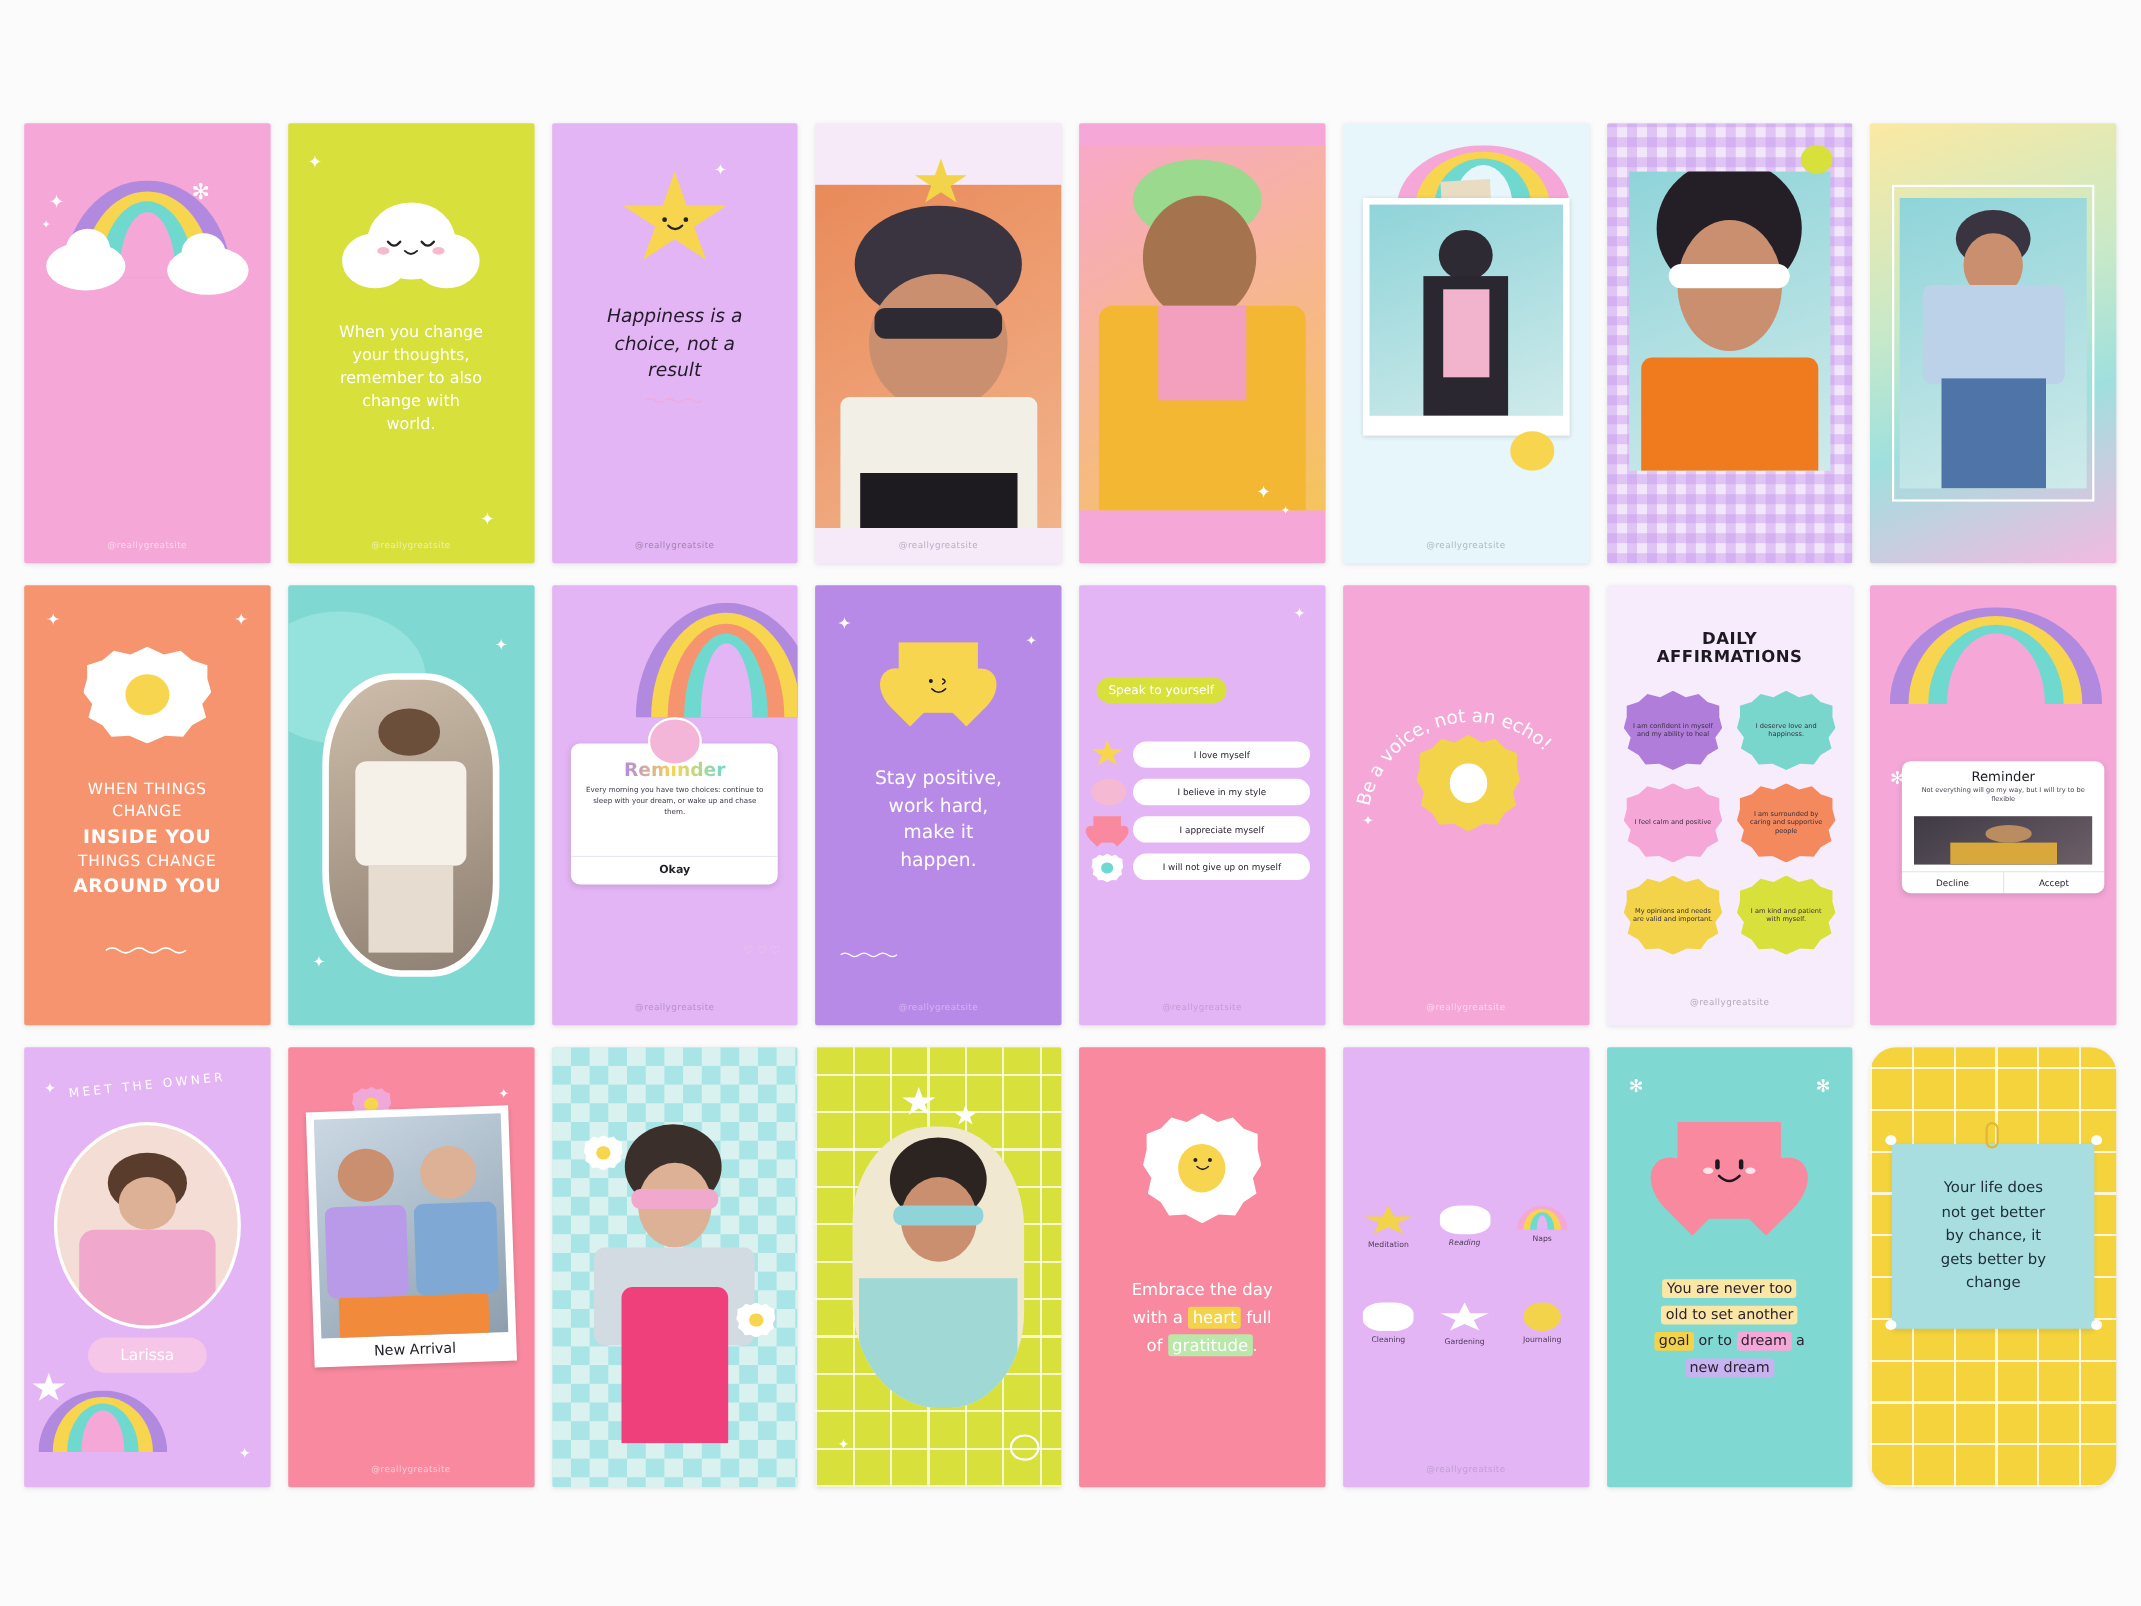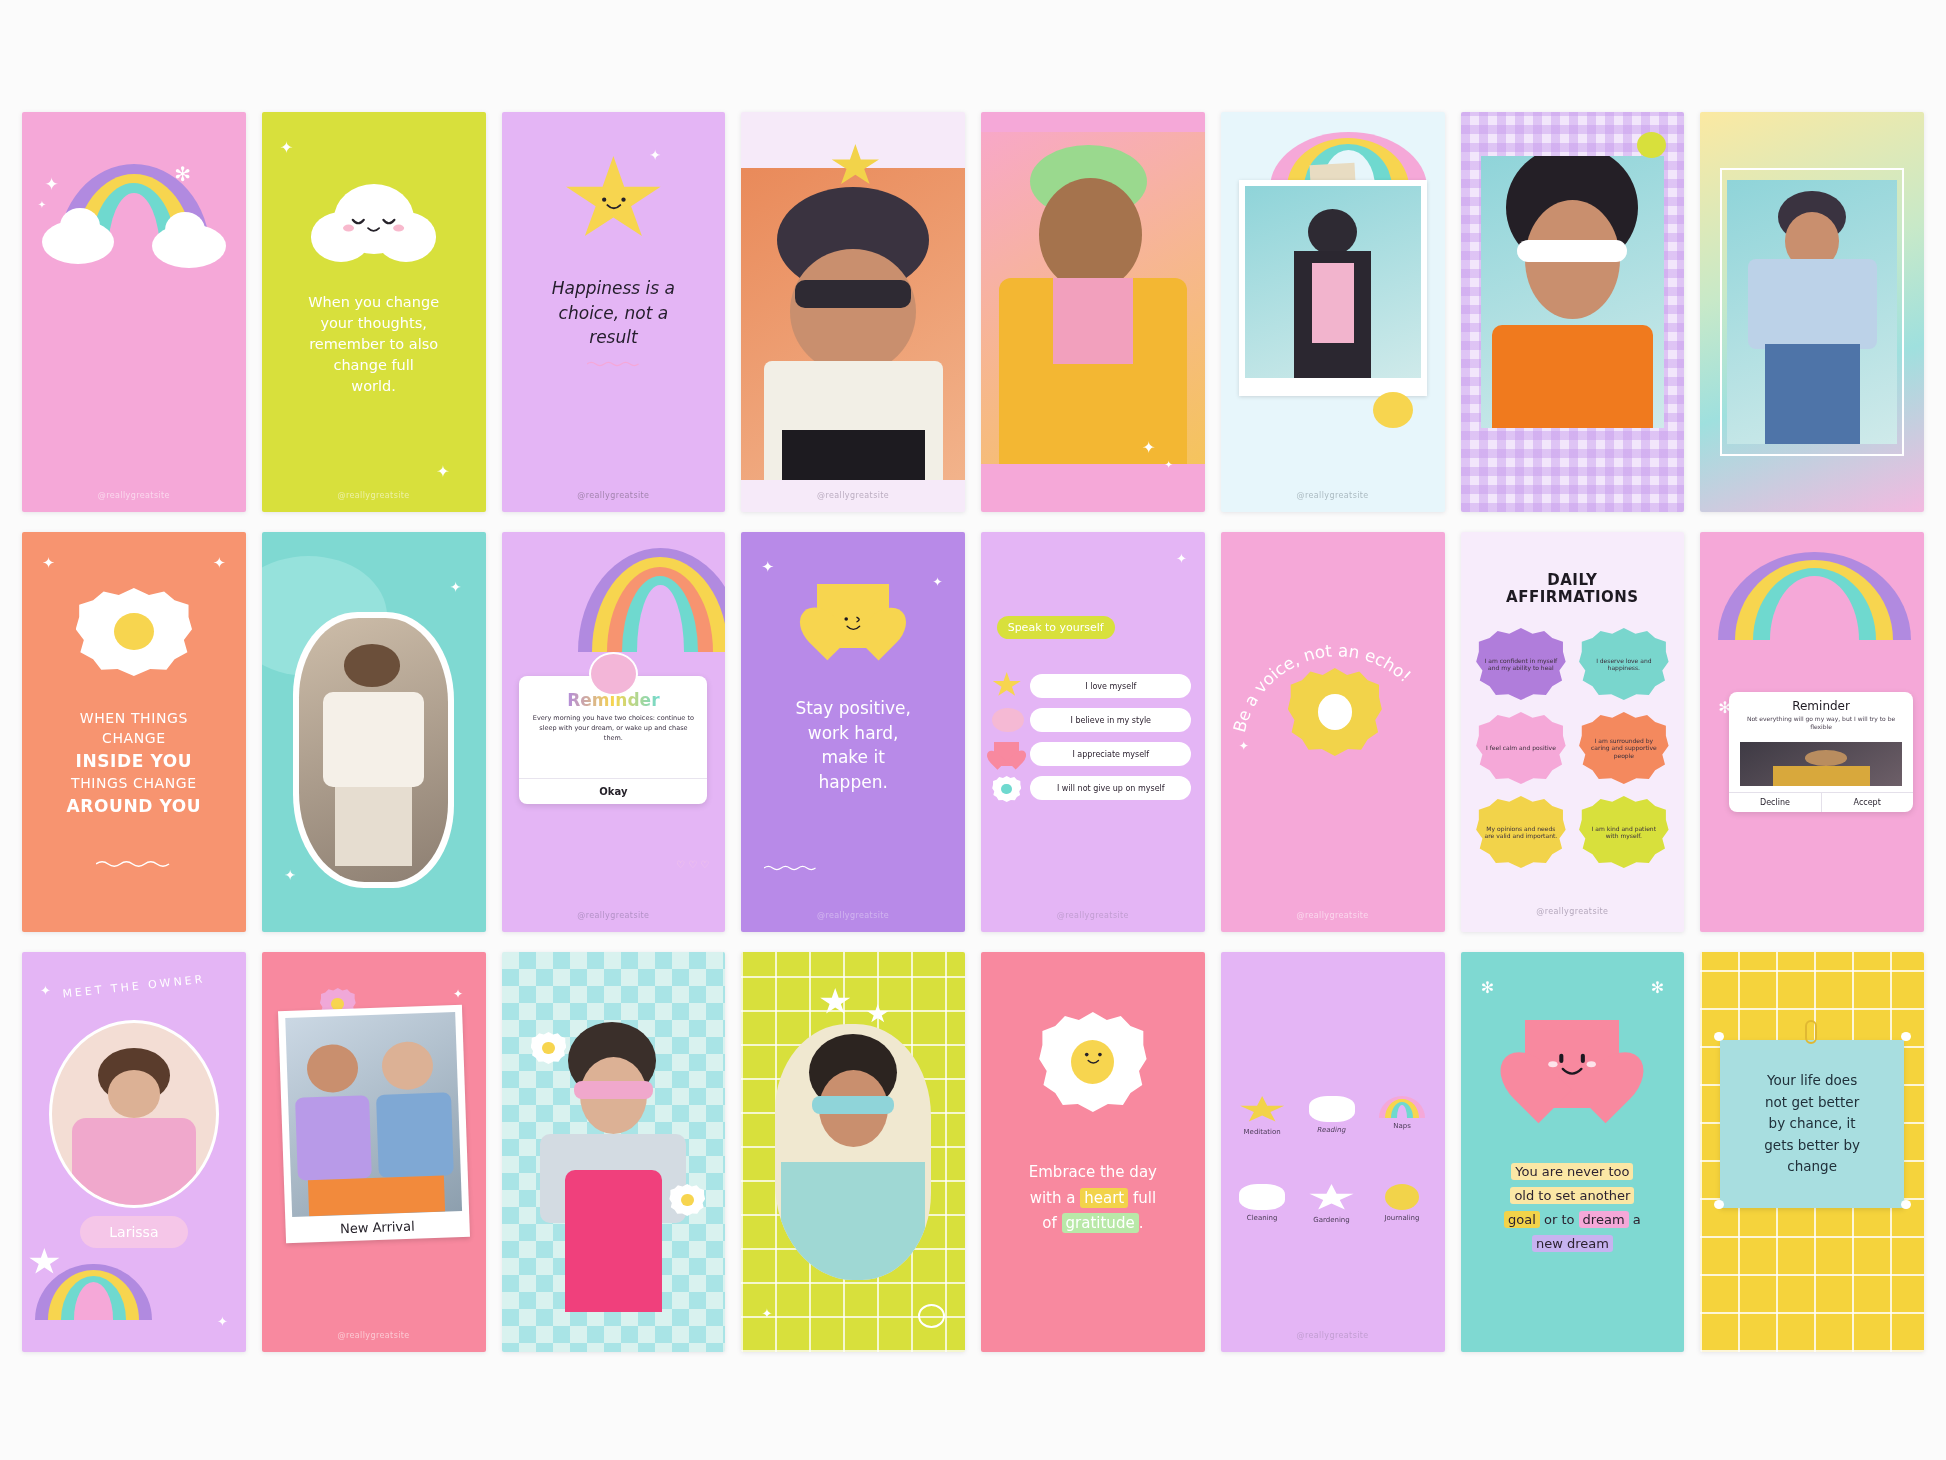--- a/index.html
+++ b/index.html
@@ -145,21 +145,21 @@
         <path d="M64 14 q8 10 16 0" stroke="#26222a" stroke-width="3" fill="none" stroke-linecap="round"></path>
         <path d="M42 26 q8 8 16 0" stroke="#26222a" stroke-width="2.5" fill="none" stroke-linecap="round"></path>
         <ellipse cx="14" cy="26" rx="8" ry="5" fill="#f8b9cd"></ellipse>
         <ellipse cx="86" cy="26" rx="8" ry="5" fill="#f8b9cd"></ellipse>
       </svg>
     </div>
     <div class="quote" style="top:45%;color:#fff;font-size:14.5px;">
       <div>When you change</div>
       <div>your thoughts,</div>
       <div>remember to also</div>
-      <div>change full</div>
+      <div>change with</div>
       <div>world.</div>
     </div>
     <div class="handle" style="color:#fff;">@reallygreatsite</div>
   </div>
 
   <div class="card" style="background:#e4b5f5;">
     <div class="starshape" style="left:28%;top:11%;width:44%;height:22%;background:#f7d54f;"></div>
     <svg viewBox="0 0 100 40" style="position:absolute;left:38%;top:19%;width:24%;height:8%;">
       <circle cx="32" cy="12" r="4" fill="#26222a"></circle>
       <circle cx="68" cy="12" r="4" fill="#26222a"></circle>
@@ -574,21 +574,21 @@
       <div><span class="hl" style="background:#fbe7a5;">You are never too</span></div>
       <div><span class="hl" style="background:#fbe7a5;">old to set another</span></div>
       <div><span class="hl" style="background:#f2d34a;">goal</span><span> or to </span><span class="hl" style="background:#f5a8d8;">dream</span><span> a</span></div>
       <div><span class="hl" style="background:#c7b3f0;">new dream</span></div>
     </div>
   </div>
 
   <div class="card" style="background:
         repeating-linear-gradient(0deg,rgba(255,255,255,.8) 0 2px,transparent 2px 38px),
         repeating-linear-gradient(90deg,rgba(255,255,255,.8) 0 2px,transparent 2px 38px),
-        #f5d33c;">
+        #f5d33c; border-radius: 24px;">
     <div style="position:absolute;left:9%;top:22%;right:9%;height:42%;background:#a8dee0;
                 display:flex;align-items:center;justify-content:center;box-shadow:0 2px 5px rgba(0,0,0,.1);">
       <div style="text-align:center;color:#20303a;font-size:13.5px;line-height:1.6;">
         <div>Your life does</div>
         <div>not get better</div>
         <div>by chance, it</div>
         <div>gets better by</div>
         <div>change</div>
       </div>
     </div>

